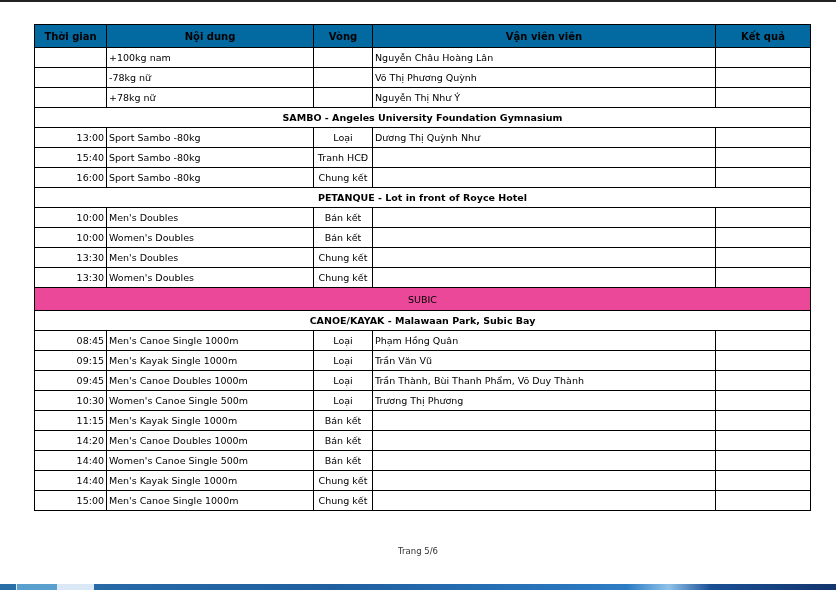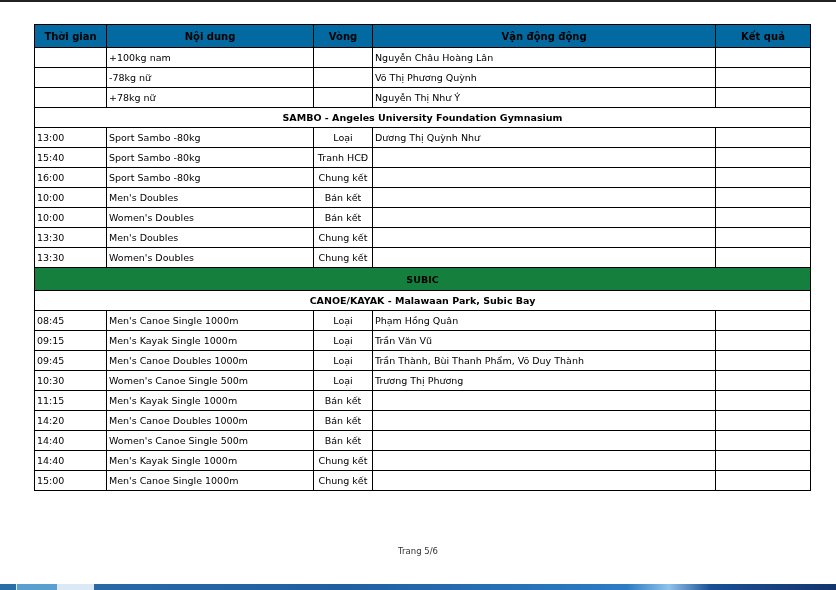--- a/index.html
+++ b/index.html
@@ -7,24 +7,24 @@
     width:836px; height:590px; background:#ffffff; position:relative; overflow:hidden;
     font-family:"DejaVu Sans", sans-serif; color:#000;
   }
   .topline { position:absolute; left:0; top:0; width:836px; height:2px; background:#222; }
   table.sched {
     position:absolute; left:34px; top:24px; border-collapse:collapse;
     table-layout:fixed; width:776px; font-size:9.5px;
   }
   table.sched td, table.sched th { border:1px solid #000; padding:0 2px; height:19px; white-space:nowrap; overflow:hidden; }
   table.sched th { background:#0369a1; font-weight:bold; height:22px; text-align:center; font-size:10px; }
-  td.c-time { text-align:left; }
+  td.c-time { text-align:right; }
   td.c-round { text-align:center; }
   td.section { font-weight:bold; text-align:center; }
-  tr.region td { background:#15803d; font-weight:bold; height:22px; }
+  tr.region td { background:#ec4899; font-weight:normal; height:22px; }
   .footer { position:absolute; top:546px; left:0; width:836px; text-align:center; font-size:8.5px; color:#333; }
   .taskbar { position:absolute; left:0; top:584px; width:836px; height:6px;
     background:linear-gradient(90deg,#2a6ea8 0%,#1f5fa0 40%,#2c7cc4 75%,#8fc2ea 80%,#1a4f95 85%,#12356c 100%); }
   .task-btn { position:absolute; top:584px; height:6px; border-left:1px solid #dfe9f3; }
   .task-btn.a { left:16px; width:41px; background:#5aa0cf; }
   .task-btn.b { left:57px; width:36px; background:#dbe9f6; }
 </style>
 </head>
 <body>
 
@@ -36,21 +36,21 @@
       <col style="width:207px">
       <col style="width:59px">
       <col style="width:343px">
       <col style="width:95px">
   </colgroup>
   <thead>
     <tr>
       <th>Thời gian</th>
       <th>Nội dung</th>
       <th>Vòng</th>
-      <th>Vận động động</th>
+      <th>Vận viên viên</th>
       <th>Kết quả</th>
     </tr>
   </thead>
   <tbody id="tbody">
       <tr>
         <td class="c-time"></td>
         <td class="c-content">+100kg nam</td>
         <td class="c-round"></td>
         <td class="c-ath">Nguyễn Châu Hoàng Lân</td>
         <td class="c-res"></td>
@@ -87,20 +87,23 @@
         <td class="c-res"></td>
       </tr>
       <tr>
         <td class="c-time">16:00</td>
         <td class="c-content">Sport Sambo -80kg</td>
         <td class="c-round">Chung kết</td>
         <td class="c-ath"></td>
         <td class="c-res"></td>
       </tr>
       <tr>
+        <td colspan="5" class="section">PETANQUE - Lot in front of Royce Hotel</td>
+      </tr>
+      <tr>
         <td class="c-time">10:00</td>
         <td class="c-content">Men's Doubles</td>
         <td class="c-round">Bán kết</td>
         <td class="c-ath"></td>
         <td class="c-res"></td>
       </tr>
       <tr>
         <td class="c-time">10:00</td>
         <td class="c-content">Women's Doubles</td>
         <td class="c-round">Bán kết</td>

